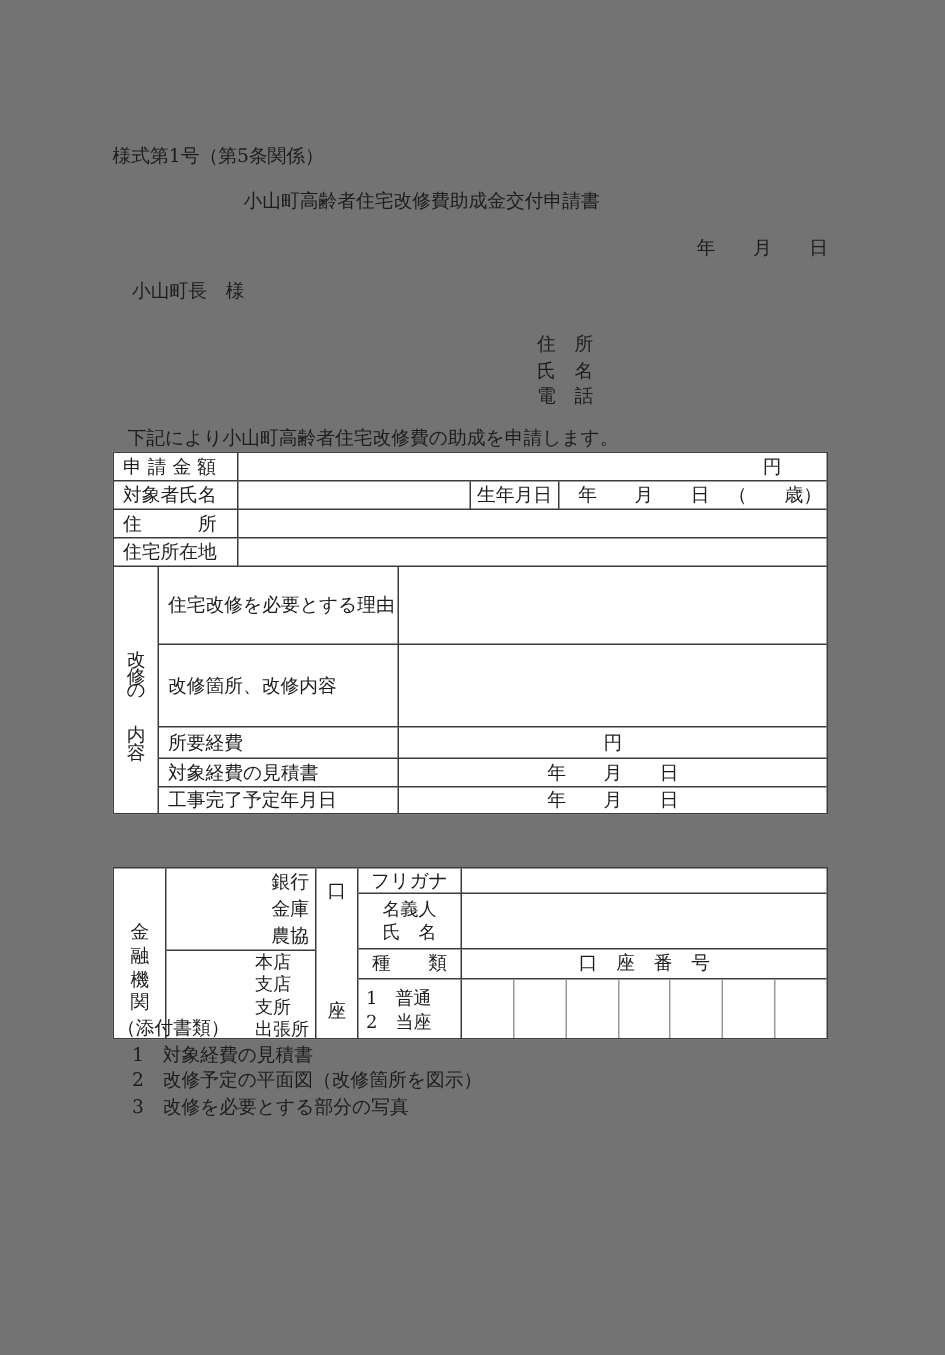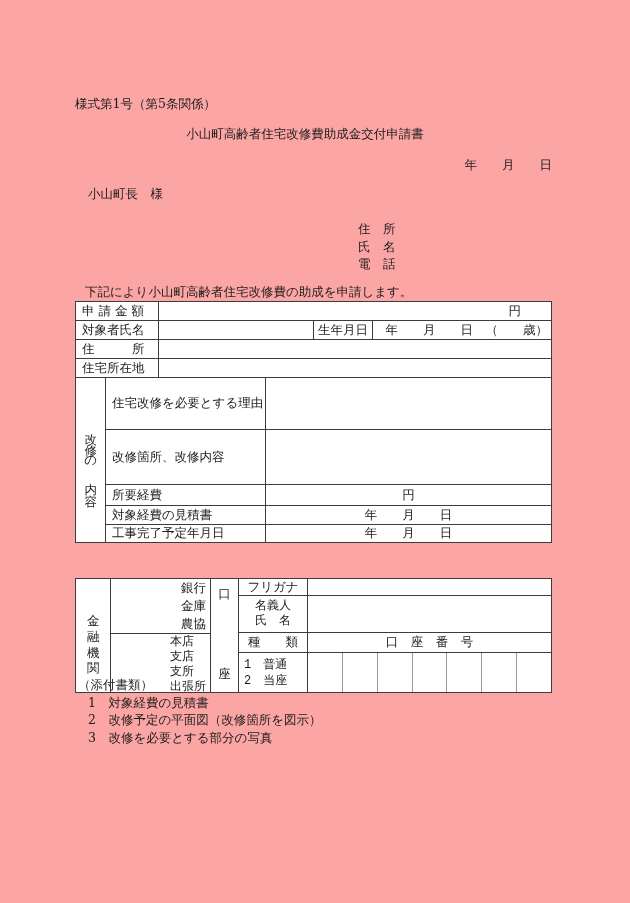--- a/index.html
+++ b/index.html
@@ -1,18 +1,18 @@
 <!DOCTYPE html>
 <html><head>
 <meta charset="utf-8">
 <style>
   * { margin:0; padding:0; box-sizing:border-box; }
   html,body { background:#ffffff; }
   #page {
-    position:relative; width:630px; height:903px; background:#fca5a5;
+    position:relative; width:630px; height:903px; background:#737373;
     font-family:"DejaVu Serif","Liberation Serif",serif;
     color:#1c1c1c; font-size:12.5px; overflow:hidden;
   }
   .abs { position:absolute; }
   .center-text { text-align:center; }
   .pre { white-space:pre-line; }
 
   
   .tbl { position:absolute; border:1px solid #3c3c3c; background:#fff; }
   .trow { display:flex; width:100%; }
@@ -41,35 +41,35 @@
   .cost-row .fill { justify-content:center; }
   .birth-val { justify-content:flex-end; padding-right:3px; }
 
   
   #account-table { left:75px; top:578px; width:477px; height:115px; display:flex; }
   .col-inst { width:35px; flex:0 0 35px; }
   .col-bank { width:100px; flex:0 0 100px; display:flex; flex-direction:column; }
   .bank-cell { flex:0 0 54px; align-items:center; display:flex; justify-content:flex-end; padding-right:4px; line-height:18px; text-align:right; }
   .branch-cell { flex:1 1 0; align-items:center; display:flex; justify-content:flex-end; padding-right:4px; line-height:15px; font-size:12px; text-align:left; }
   .col-acct { width:28px; flex:0 0 28px; display:flex; flex-direction:column; justify-content:space-between; align-items:center; padding:7px 0 9px 0; }
-  .col-right { flex:1 1 0; display:flex; flex-direction:column;font-family:Liberation Mono, monospace; }
+  .col-right { flex:1 1 0; display:flex; flex-direction:column; }
   .w69 { width:69px; flex:0 0 69px; }
   .h17 { height:17px; }
   .h37 { height:37px; }
   .h20 { height:20px; }
   .rowlast { flex:1 1 0; }
   .holder { line-height:15px; font-size:12px; }
   .acct-type { padding-left:5px; line-height:16px; font-size:12px; }
   .digit-row { flex:1 1 0; display:flex; }
   .digit-cell { flex:1 1 0; border-left:1px solid #9a9a9a; }
   .digit-cell:first-child { border-left:none; }
 
   
   #form-number { left:75px; top:96px; }
-  #doc-title { left:0; top:126px; width:562px; text-align:center;margin-left:24px; }
+  #doc-title { left:0; top:126px; width:562px; text-align:center; }
   #date-line { right:78px; top:157px; }
   #addressee { left:88px; top:186px; }
   #applicant { left:358px; top:220px; line-height:17.5px; }
   #intro { left:85px; top:284px; }
   #account-heading { left:78px; top:590px; }
   #attachments { left:78px; top:676px; line-height:17.5px; }
   .attach-item { margin-left:10px; }
 </style>
 </head>
 <body>

